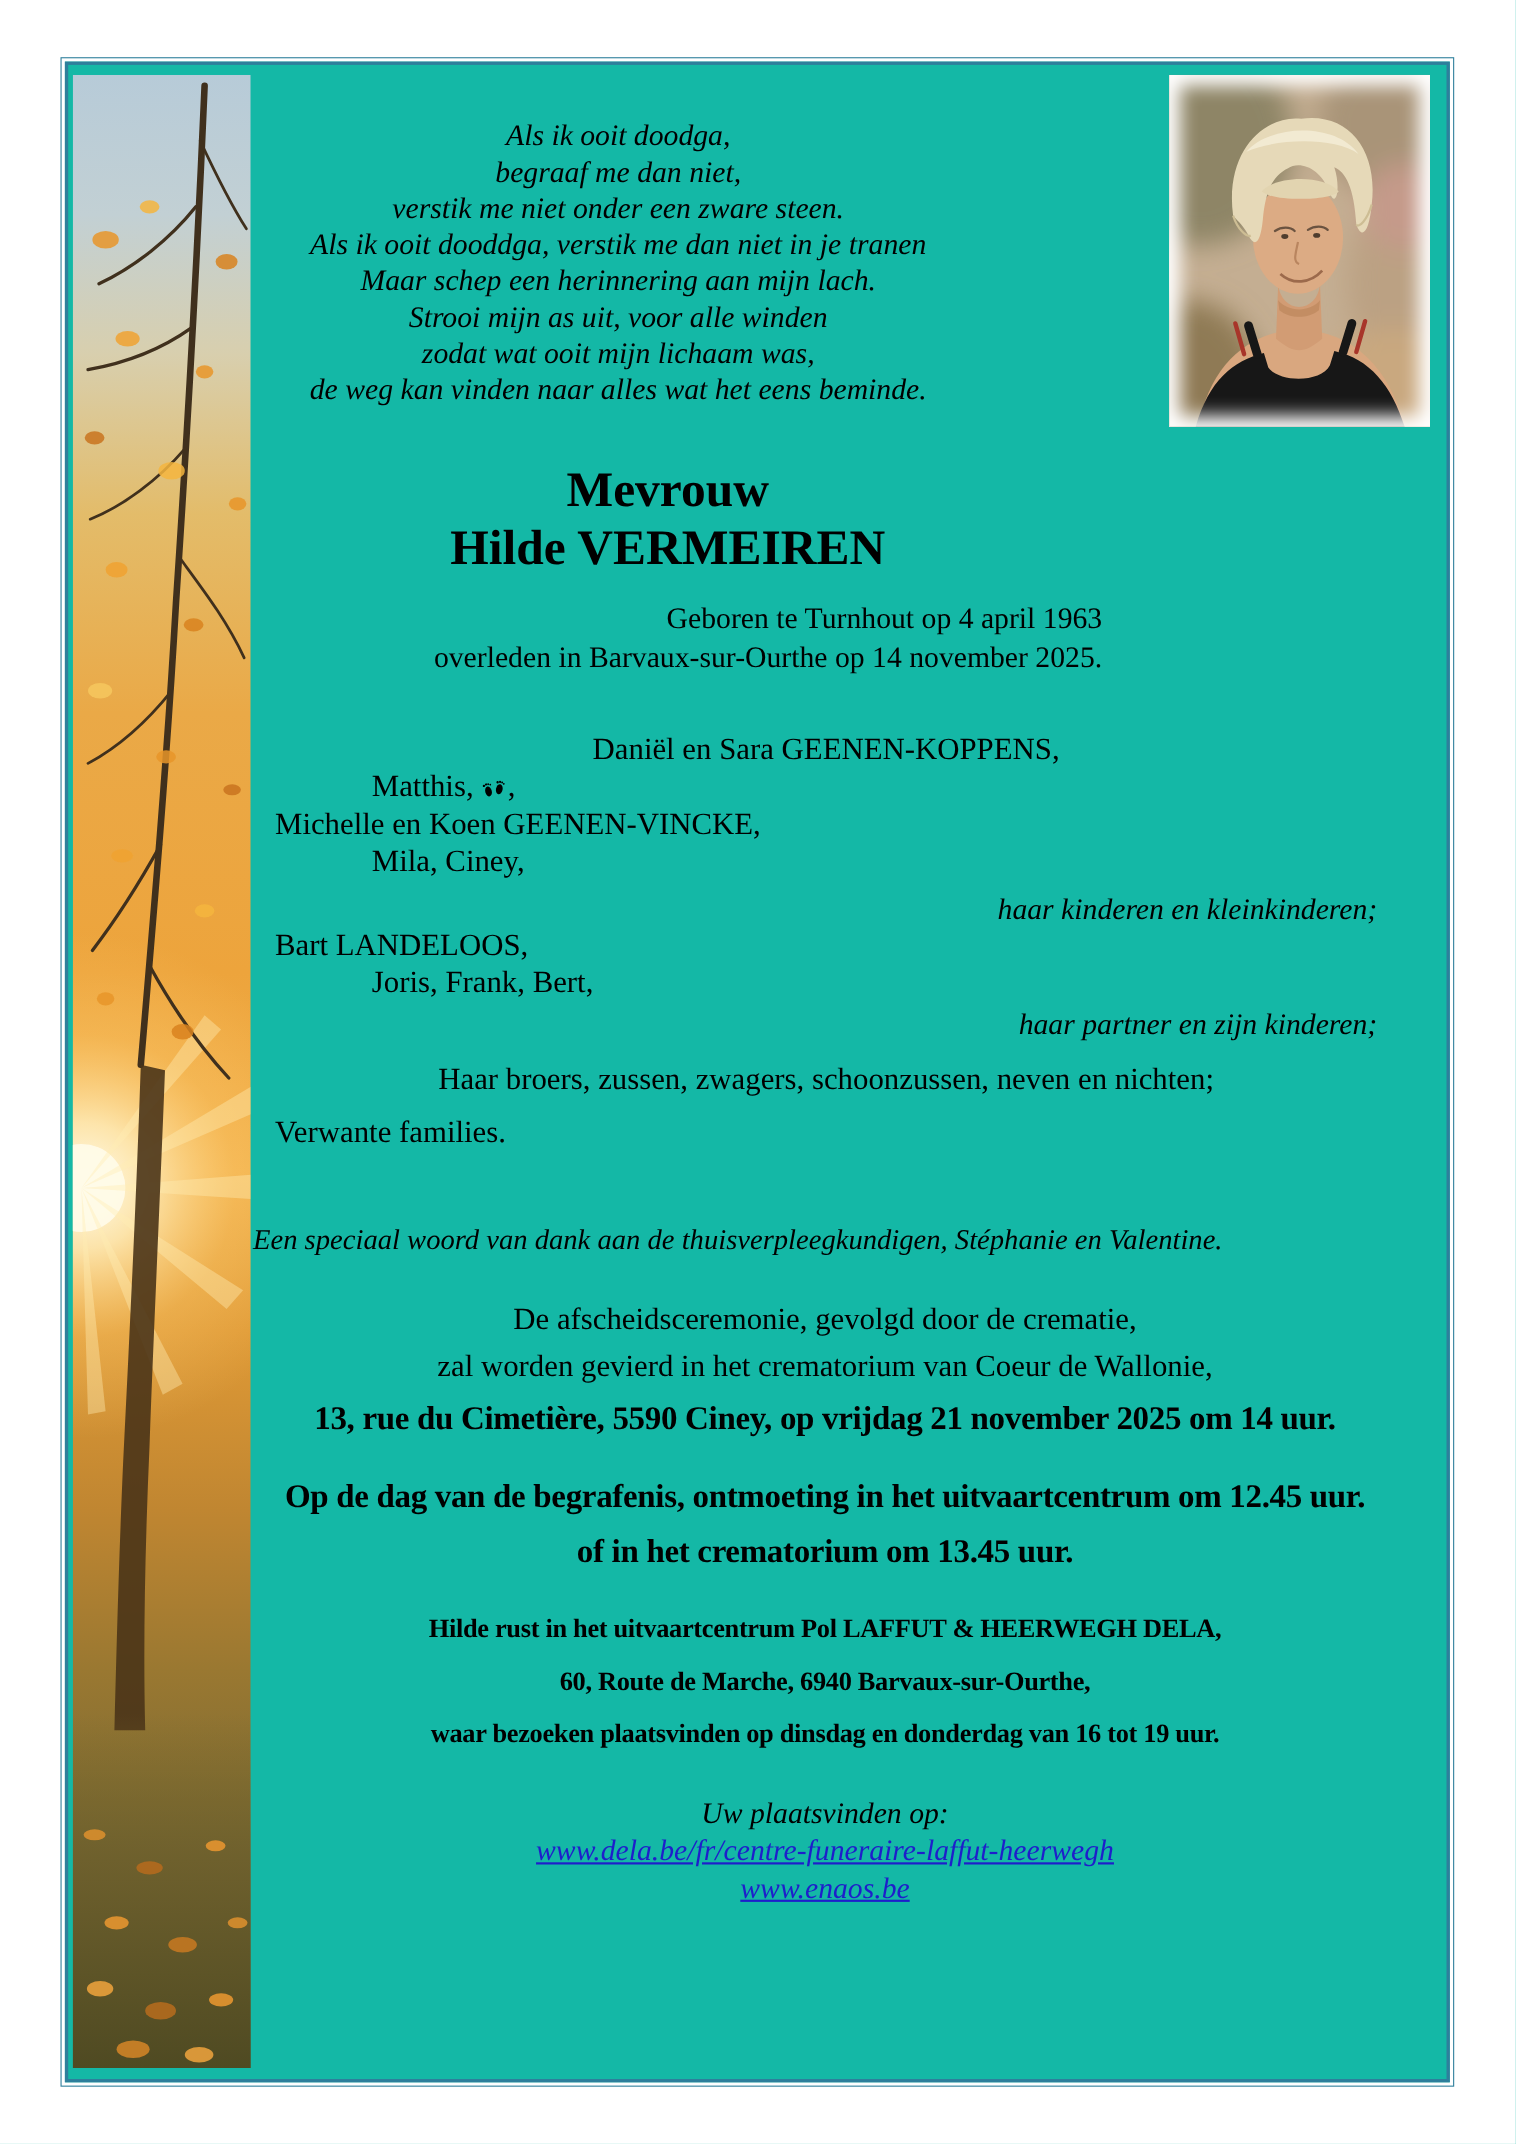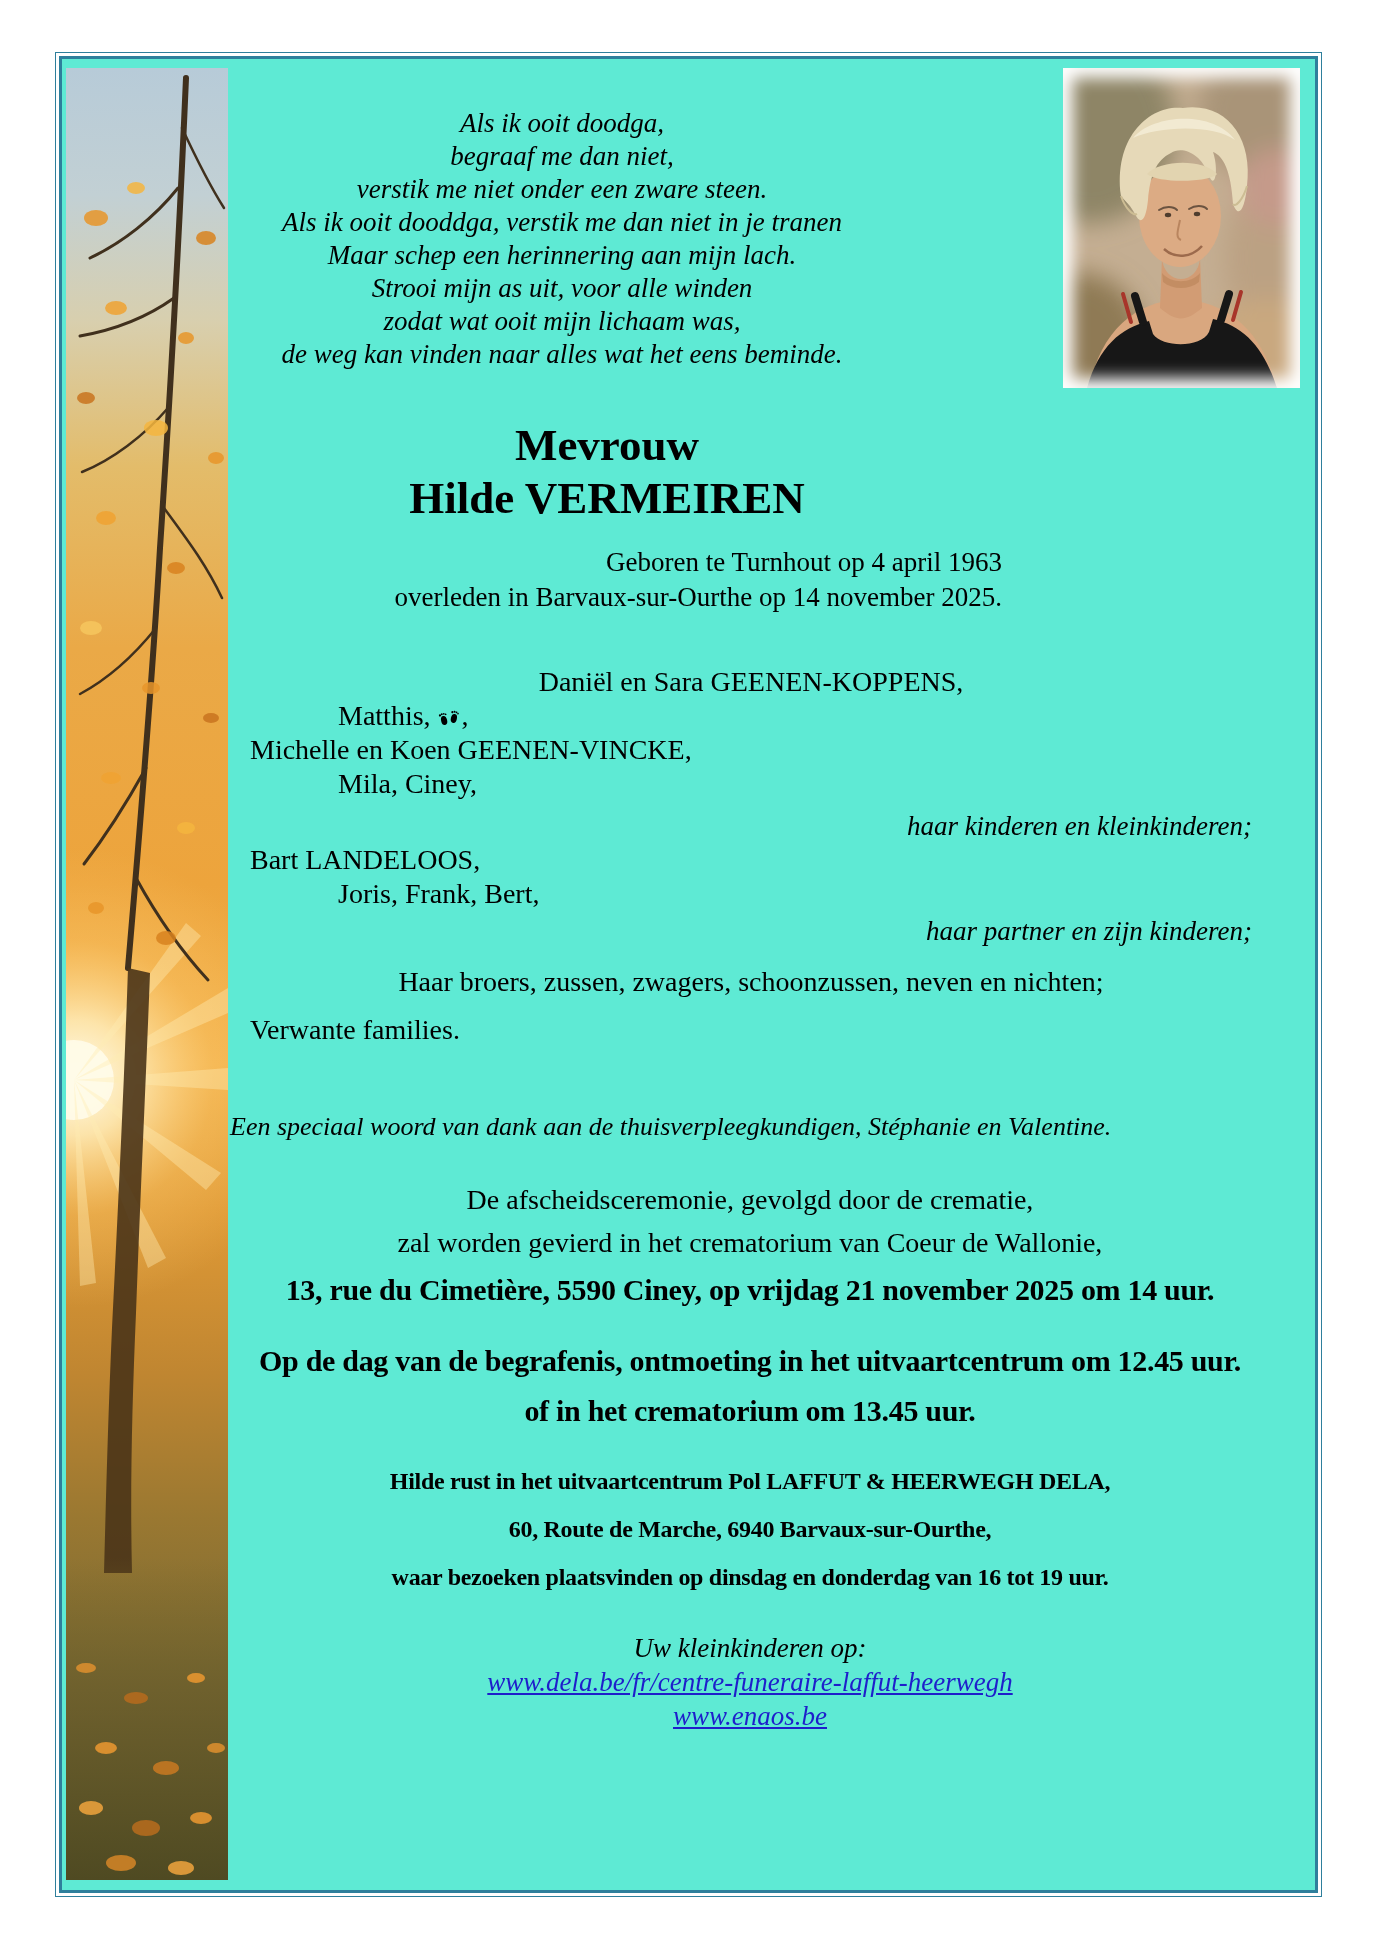--- a/index.html
+++ b/index.html
@@ -6,21 +6,21 @@
   body{
     width:1378px;height:1949px;background:#ffffff;position:relative;
     font-family:"Liberation Serif", serif;color:#000;
   }
   .frame-outer{
     position:absolute;left:55px;top:52px;width:1267px;height:1845px;
     border:1px solid #2e7f9c;padding:3px;box-sizing:border-box;
   }
   .frame-inner{
     width:100%;height:100%;border:3px solid #2e7f9c;box-sizing:border-box;
-    position:relative;background:#5eead4;
+    position:relative;background:#14b8a6;
   }
   
   .strip{
     position:absolute;left:4px;top:9px;width:162px;height:1812px;overflow:hidden;
   }
   .strip svg{display:block;}
   
   .portrait{
     position:absolute;left:1001px;top:9px;width:237px;height:320px;overflow:hidden;
     box-shadow:inset 0 0 18px 12px #ffffff;
@@ -303,19 +303,19 @@
       <div class="l2">of in het crematorium om 13.45 uur.</div>
     </div>
 
     <div class="resting">
       <div class="l1">Hilde rust in het uitvaartcentrum Pol LAFFUT &amp; HEERWEGH DELA,</div>
       <div class="l2">60, Route de Marche, 6940 Barvaux-sur-Ourthe,</div>
       <div class="l3">waar bezoeken plaatsvinden op dinsdag en donderdag van 16 tot 19 uur.</div>
     </div>
 
     <div class="condolences">
-      <div>Uw kleinkinderen op:</div>
+      <div>Uw plaatsvinden op:</div>
       <div><a href="#">www.dela.be/fr/centre-funeraire-laffut-heerwegh</a></div>
       <div><a href="#">www.enaos.be</a></div>
     </div>
 
   </div>
 </div>
 
 </body></html>

